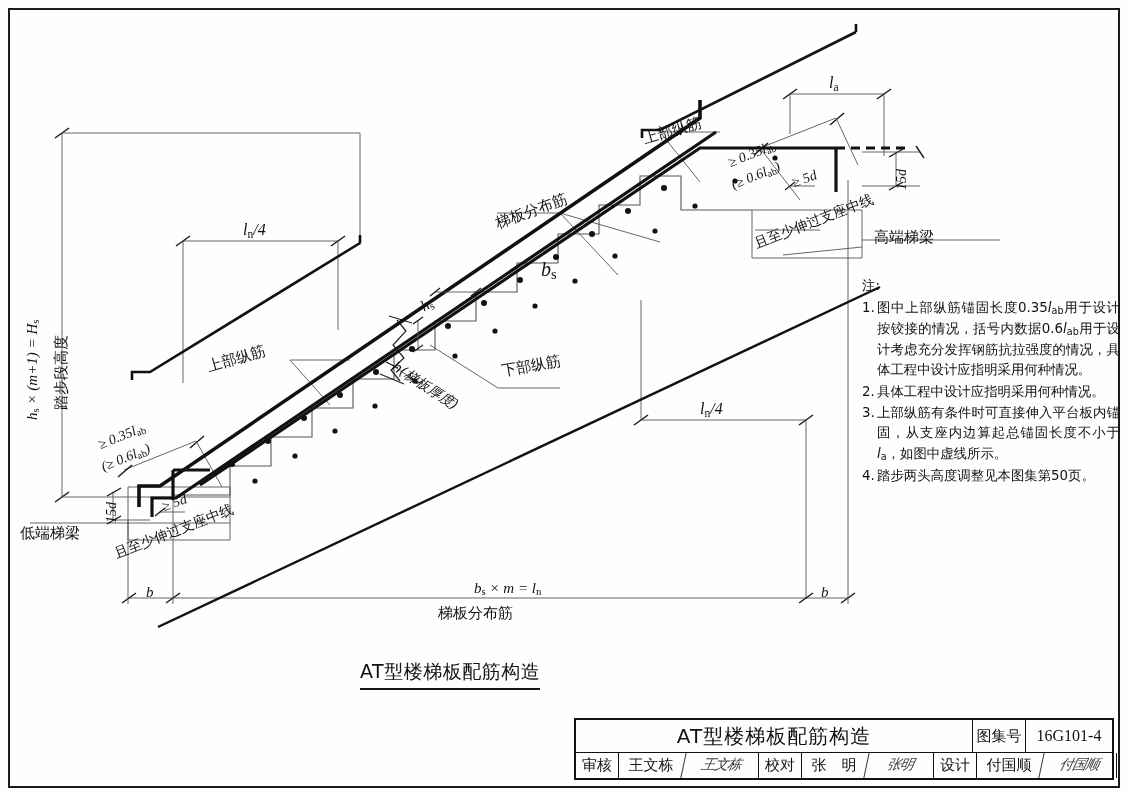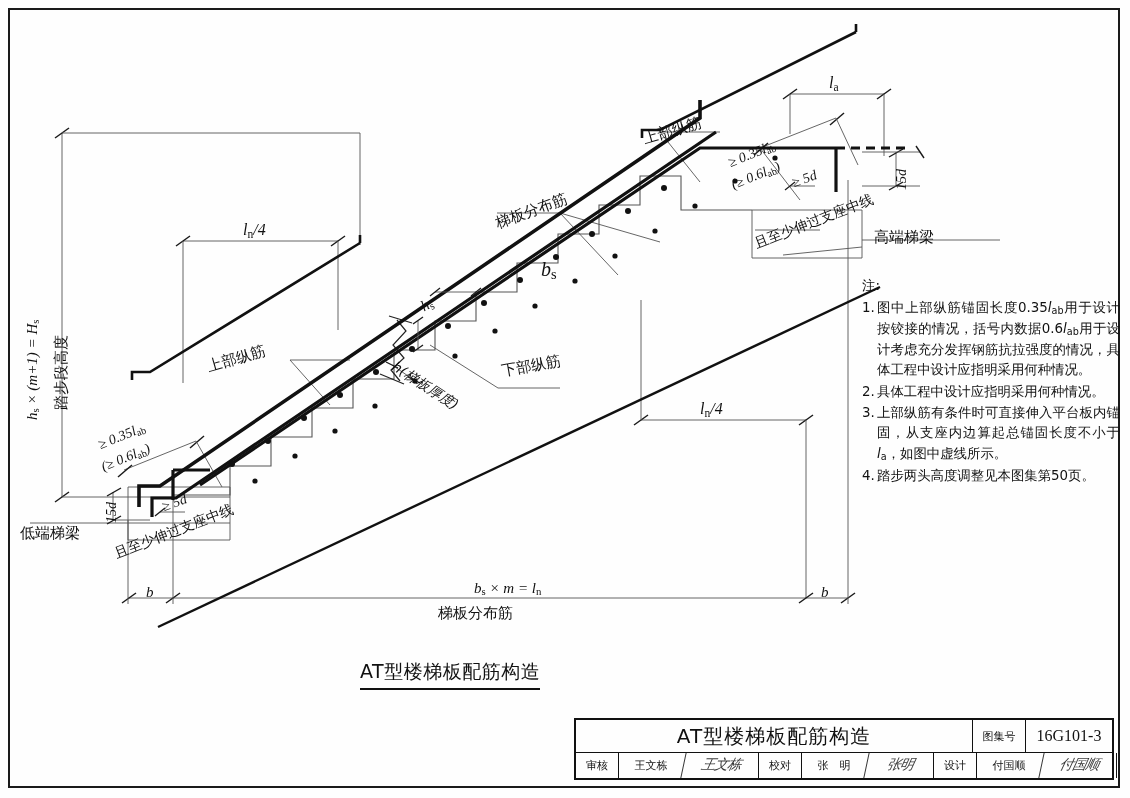--- a/index.html
+++ b/index.html
@@ -26,21 +26,21 @@
            font-family:"DejaVu Sans","Liberation Sans",sans-serif;
            border-bottom:2px solid #111;padding-bottom:3px;letter-spacing:.5px;}
   
   #tblock{position:absolute;left:574px;top:718px;width:540px;height:62px;
           border:2px solid #111;box-sizing:border-box;display:flex;flex-direction:column;}
   #tb-top{display:flex;height:34px;border-bottom:1.5px solid #111;}
   #tb-bot{display:flex;height:26px;}
   #tb-title{flex:1 1 auto;display:flex;align-items:center;justify-content:center;
             font-size:20px;font-family:"DejaVu Sans","Liberation Sans",sans-serif;letter-spacing:1px;}
   .tb-cell{display:flex;align-items:center;justify-content:center;
-           border-left:1.5px solid #111;font-family:Liberation Sans, sans-serif;font-size:11px;}
+           border-left:1.5px solid #111;font-family:Liberation Sans, sans-serif;font-size:15px;}
   #tb-atlas-lbl{flex:0 0 52px;}
   #tb-atlas-val{flex:0 0 86px;font-size:16px;font-family:"Liberation Serif",serif;}
   .tb-b{flex:0 0 auto;padding:0 4px;}
   .sig{font-family:"Liberation Serif",serif;font-style:italic;font-size:14px;
        letter-spacing:-1px;transform:skewX(-12deg);opacity:.85;}
 </style>
 </head>
 <body>
 
 <div id="page">
@@ -350,21 +350,21 @@
       <div class="ntxt">踏步两头高度调整见本图集第50页。</div>
     </div>
   </div>
 
   <div id="caption">AT型楼梯板配筋构造</div>
 
   <div id="tblock">
     <div id="tb-top">
       <div id="tb-title">AT型楼梯板配筋构造</div>
       <div class="tb-cell" id="tb-atlas-lbl">图集号</div>
-      <div class="tb-cell" id="tb-atlas-val">16G101-3</div>
+      <div class="tb-cell" id="tb-atlas-val">16G101-4</div>
     </div>
     <div id="tb-bot">
       <div class="tb-cell tb-b" style="border-left:none;flex:0 0 34px;">审核</div>
       <div class="tb-cell tb-b" style="flex:0 0 56px;">王文栋</div>
       <div class="tb-cell tb-b sig" style="flex:0 0 66px;">王文栋</div>
       <div class="tb-cell tb-b" style="flex:0 0 34px;">校对</div>
       <div class="tb-cell tb-b" style="flex:0 0 56px;">张　明</div>
       <div class="tb-cell tb-b sig" style="flex:0 0 58px;">张明</div>
       <div class="tb-cell tb-b" style="flex:0 0 34px;">设计</div>
       <div class="tb-cell tb-b" style="flex:0 0 56px;">付国顺</div>

